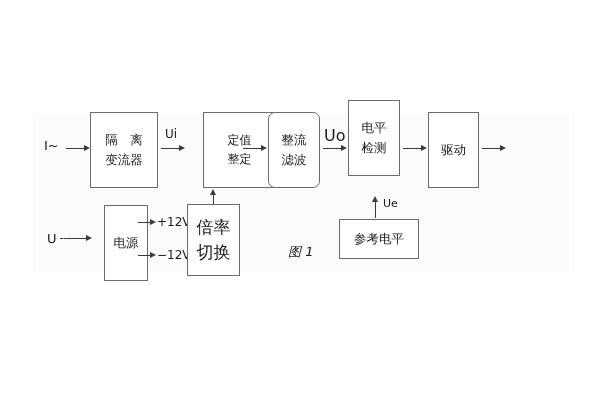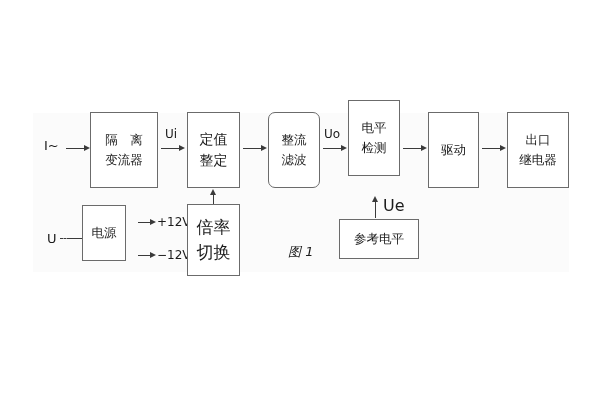--- a/index.html
+++ b/index.html
@@ -94,63 +94,59 @@
 
   <div class="block two" style="left:90px; top:112px; width:68px; height:76px; font-size:12.5px;">
     <span class="ln">隔　离</span>
     <span class="ln">变流器</span>
   </div>
 
   <div class="lbl" style="left:165px; top:128px; font-size:12px;">Ui</div>
   <div class="hline" style="left:161px; top:148px; width:18px;"></div>
   <div class="arr-r" style="left:179px; top:145px;"></div>
 
-  <div class="block two" style="left:187px; top:112px; width:53px; height:76px; font-size:14px;">
+  <div class="block two" style="left:203px; top:112px; width:73px; height:76px; font-size:12px;">
     <span class="ln">定值</span>
     <span class="ln">整定</span>
   </div>
 
   <div class="hline" style="left:243px; top:148px; width:18px;"></div>
   <div class="arr-r" style="left:261px; top:145px;"></div>
 
   <div class="block two" style="left:268px; top:112px; width:52px; height:76px; font-size:12.5px;border-radius:7px;">
     <span class="ln">整流</span>
     <span class="ln">滤波</span>
   </div>
 
-  <div class="lbl" style="left:324px; top:128px; font-size:12px;">Uo</div>
+  <div class="lbl" style="left:324px; top:128px; font-size:16px;">Uo</div>
   <div class="hline" style="left:323px; top:148px; width:18px;"></div>
   <div class="arr-r" style="left:341px; top:145px;"></div>
 
   <div class="block two" style="left:348px; top:100px; width:52px; height:76px; font-size:12.5px;">
     <span class="ln">电平</span>
     <span class="ln">检测</span>
   </div>
 
   <div class="hline" style="left:403px; top:148px; width:18px;"></div>
   <div class="arr-r" style="left:421px; top:145px;"></div>
 
   <div class="block" style="left:428px; top:112px; width:51px; height:76px; font-size:12.5px;">
     <span class="ln">驱动</span>
   </div>
 
   <div class="hline" style="left:482px; top:148px; width:18px;"></div>
   <div class="arr-r" style="left:500px; top:145px;"></div>
 
-  <div class="block two" style="left:507px; top:112px; width:62px; height:76px; font-size:12.5px;">
-    <span class="ln">出口</span>
-    <span class="ln">继电器</span>
-  </div>
 
   <div class="lbl" style="left:47px; top:232px; font-size:13px;">U</div>
   <div class="dash" style="left:60px; top:238px; width:10px;"></div>
   <div class="hline" style="left:70px; top:238px; width:16px;"></div>
   <div class="arr-r" style="left:86px; top:235px;"></div>
 
-  <div class="block" style="left:82px; top:205px; width:44px; height:56px; font-size:12.5px;">
+  <div class="block" style="left:104px; top:205px; width:44px; height:76px; font-size:12.5px;">
     <span class="ln">电源</span>
   </div>
 
   <div class="hline" style="left:138px; top:222px; width:12px;"></div>
   <div class="arr-r" style="left:150px; top:219px;"></div>
   <div class="lbl" style="left:157px; top:216px; font-size:12px;">+12V</div>
 
   <div class="hline" style="left:138px; top:255px; width:12px;"></div>
   <div class="arr-r" style="left:150px; top:252px;"></div>
   <div class="lbl" style="left:157px; top:249px; font-size:12px;">−12V</div>
@@ -162,17 +158,17 @@
 
   <div class="vline" style="left:213px; top:195px; height:9px;"></div>
   <div class="arr-u" style="left:210px; top:189px;"></div>
 
   <div class="block" style="left:339px; top:219px; width:80px; height:40px; font-size:12.5px;">
     <span class="ln">参考电平</span>
   </div>
 
   <div class="vline" style="left:375px; top:202px; height:16px;"></div>
   <div class="arr-u" style="left:372px; top:196px;"></div>
-  <div class="lbl" style="left:383px; top:198px; font-size:16px;text-align:center;">Ue</div>
+  <div class="lbl" style="left:383px; top:198px; font-size:11px;text-align:center;">Ue</div>
 
   <div class="lbl" style="left:288px; top:245px; font-size:13px;font-style:italic;">图 1</div>
 
 </div>
 
 </body></html>

